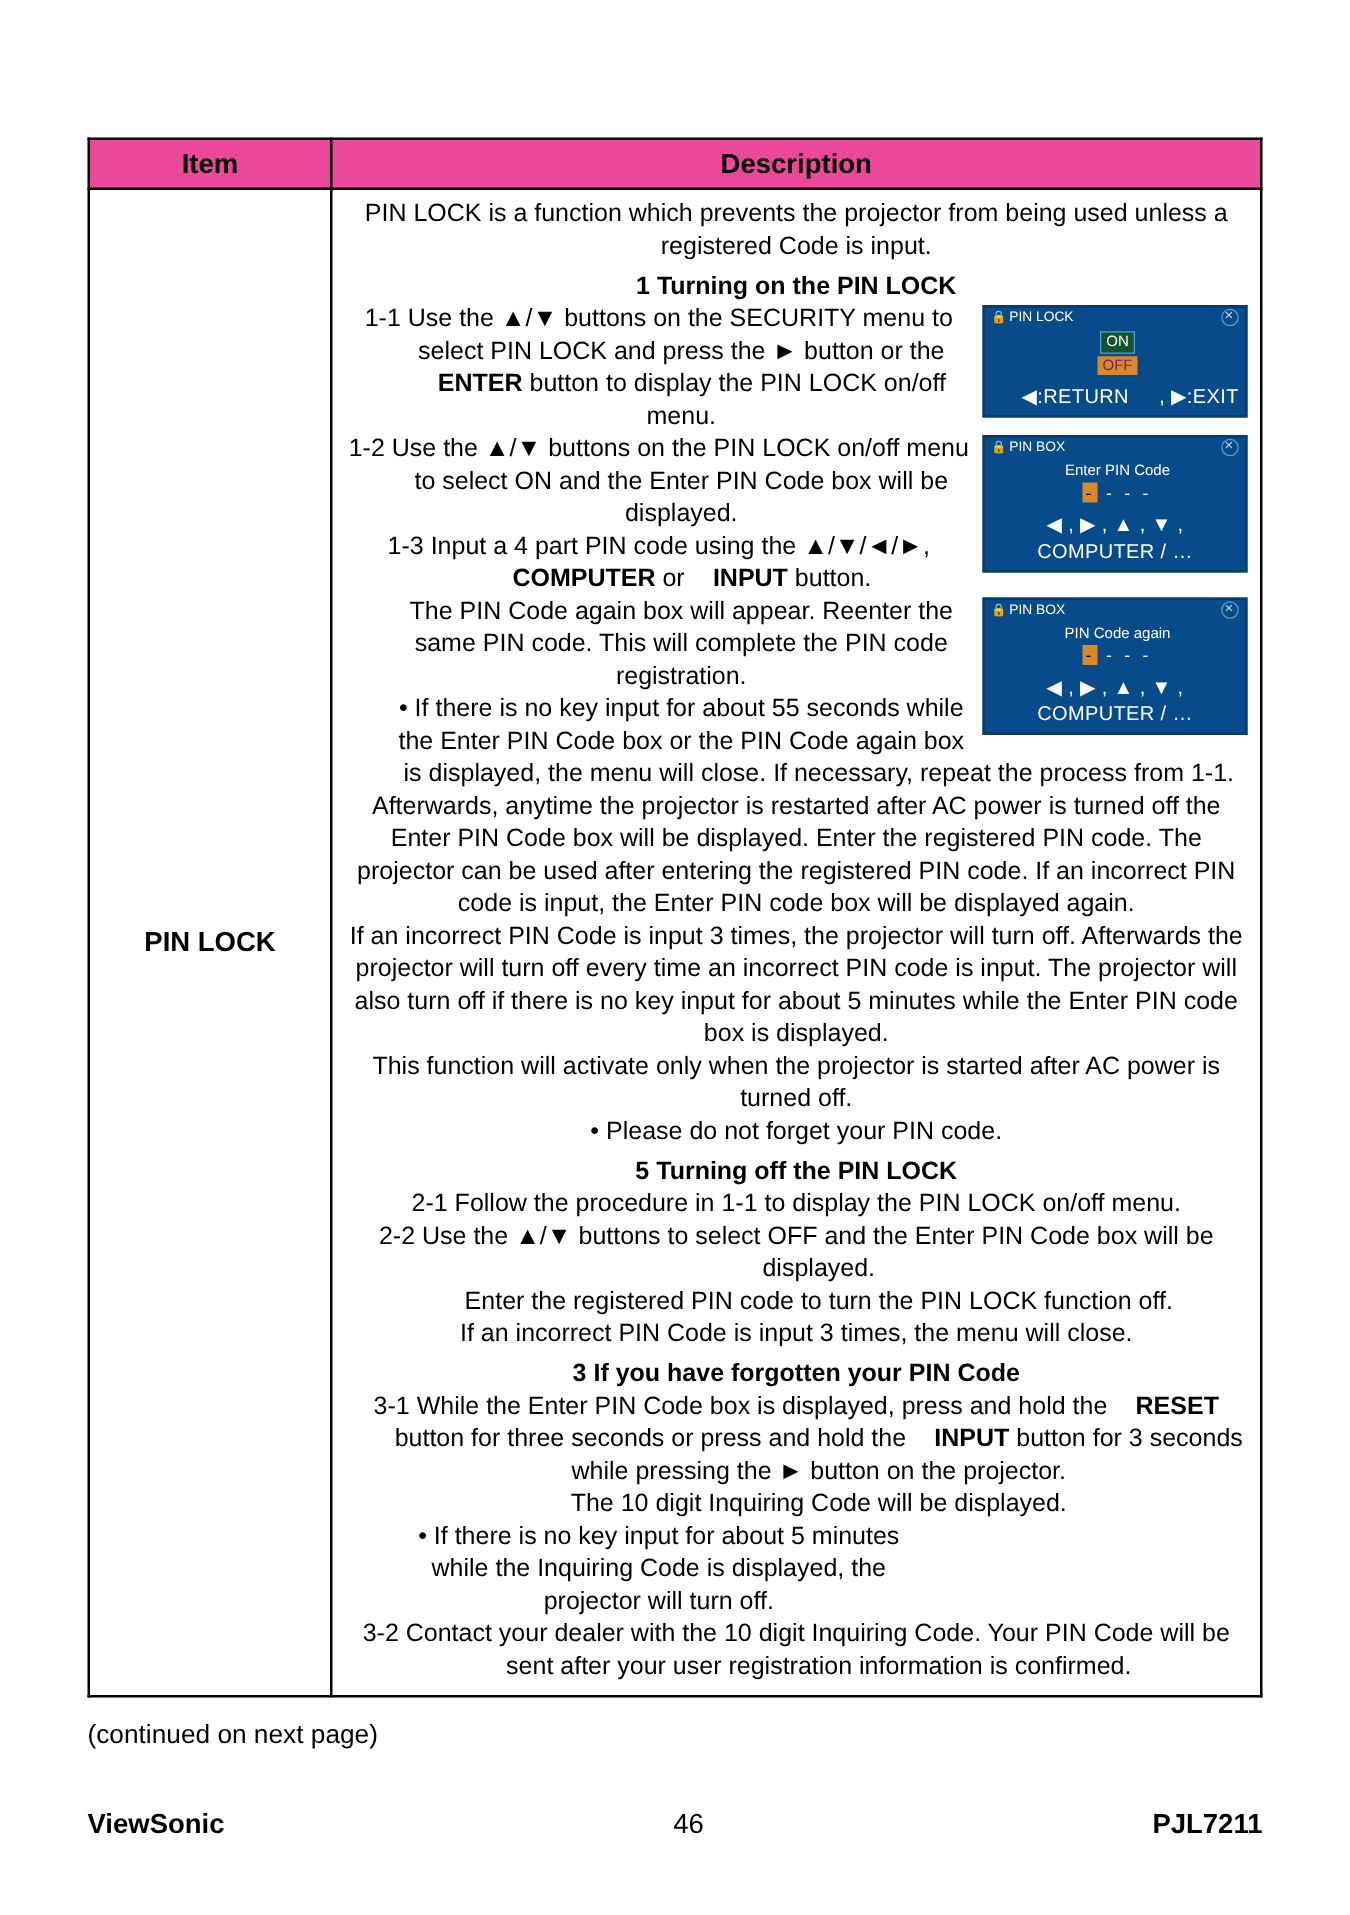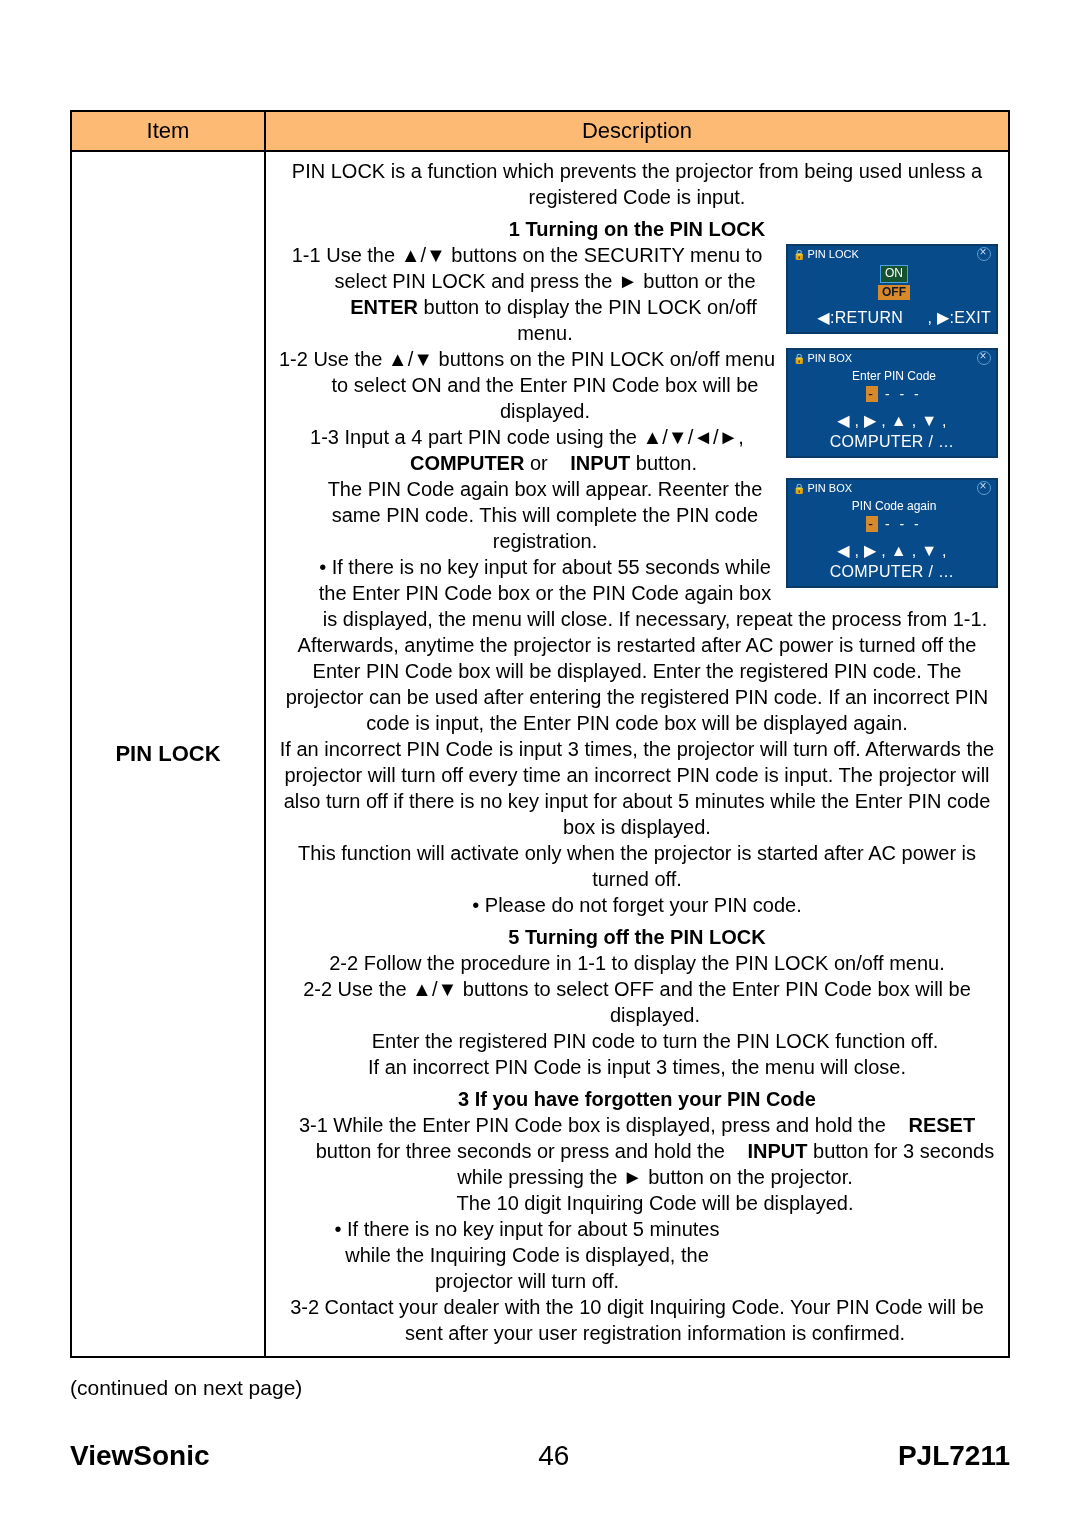--- a/index.html
+++ b/index.html
@@ -17,22 +17,22 @@
   }
   table.main {
     border-collapse: collapse;
     width: 100%;
   }
   table.main th, table.main td {
     border: 2px solid #000;
     vertical-align: top;
   }
   table.main th {
-    background: #fdba74;
-    font-weight: normal;
+    background: #ec4899;
+    font-weight: bold;
     text-align: center;
     padding: 6px 4px;
     font-size: 22px;
   }
   table.main td.item-col {
     width: 190px;
     text-align: center;
     vertical-align: middle;
     font-weight: bold;
     font-size: 22px;
@@ -78,24 +78,24 @@
   }
   .osd .hl-on {
     background: #14532d;
     border: 1px solid #4aa3e0;
     padding: 0 4px;
     display: inline-block;
     margin-bottom: 2px;
   }
   .osd .hl-off {
     background: #d88a2a;
-    color: #0f172a;
+    color: #701a75;
     padding: 0 4px;
     display: inline-block;
-    font-weight: bold;
+    font-weight: normal;
   }
   .osd .footer {
     font-size: 16px;
     padding: 2px 6px 4px 6px;
     letter-spacing: 0.3px;
   }
   .pin-dashes {
     color: #fff;
     font-size: 14px;
     letter-spacing: 3px;
@@ -123,21 +123,21 @@
     font-size: 21px;
     margin-top: 18px;
   }
   .footer-line {
     position: absolute;
     bottom: 60px;
     left: 70px;
     right: 70px;
     display: flex;
     justify-content: space-between;
-    font-size: 28px;
+    font-size: 22px;
     font-weight: bold;
   }
   .footer-line .page-num {
     font-weight: normal;
   }
   .clearfix::after { content:""; display:block; clear:both; }
   .indent {
     margin-left: 36px;
     text-indent: -36px;
   }
@@ -216,21 +216,21 @@
         <div class="sub-indent">• If there is no key input for about 55 seconds while the Enter PIN Code box or the PIN Code again box is displayed, the menu will close. If necessary, repeat the process from 1-1.</div>
 
         <div class="clearfix"></div>
 
         <div>Afterwards, anytime the projector is restarted after AC power  is turned off the Enter PIN Code box will be displayed. Enter the registered PIN code. The projector can be used after entering the registered PIN code. If an incorrect PIN code is input, the Enter PIN code box will be displayed again.</div>
         <div>If an incorrect PIN Code is input 3 times, the projector will turn off. Afterwards the projector will turn off every time an incorrect PIN code is input. The projector will also turn off if there is no key input for about 5 minutes while the Enter PIN code box is displayed.</div>
         <div>This function will activate only when the projector is started after AC power is turned off.</div>
         <div>• Please do not forget your PIN code.</div>
 
         <div class="section-head">5 Turning off the PIN LOCK</div>
-        <div class="indent">2-2 Follow the procedure in 1-1 to display the PIN LOCK on/off menu.</div>
+        <div class="indent">2-1 Follow the procedure in 1-1 to display the PIN LOCK on/off menu.</div>
         <div class="indent">2-2 Use the ▲/▼ buttons to select OFF and the Enter PIN Code box will be displayed.</div>
         <div class="sub-indent">Enter the registered PIN code to turn the PIN LOCK function off.</div>
         <div>If an incorrect PIN Code is input 3 times, the menu will close.</div>
 
         <div class="section-head">3 If you have forgotten your PIN Code</div>
         <div class="indent">
           <span>3-1 While the Enter PIN Code box is displayed, press and hold the </span><span class="b">RESET</span><span> button for three seconds or press and hold the </span><span class="b">INPUT</span><span> button for 3 seconds while pressing the ► button on the projector.</span>
         </div>
         <div class="sub-indent">The 10 digit Inquiring Code will be displayed.</div>
         <div class="sub-indent" style="max-width:430px">• If there is no key input for about 5 minutes while the Inquiring Code is displayed, the projector will turn off.</div>

